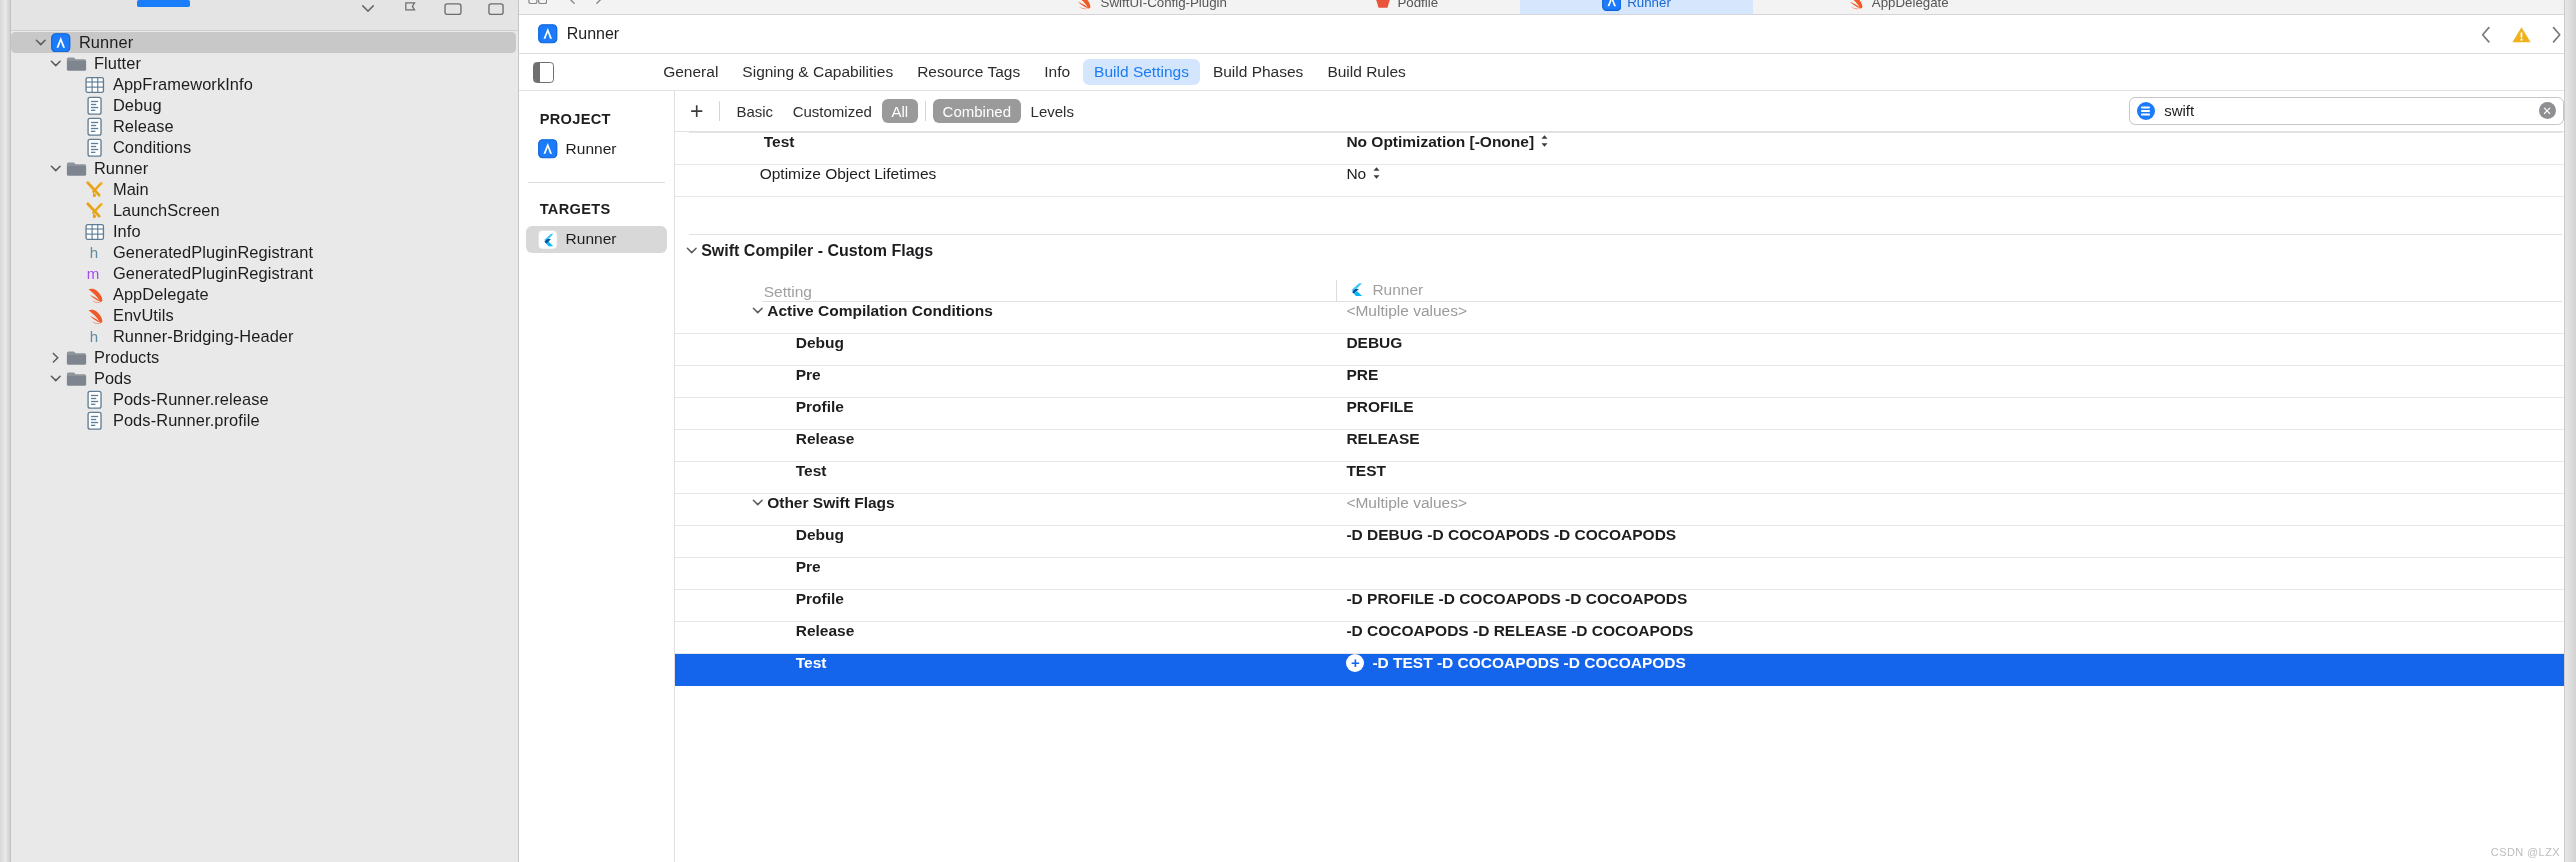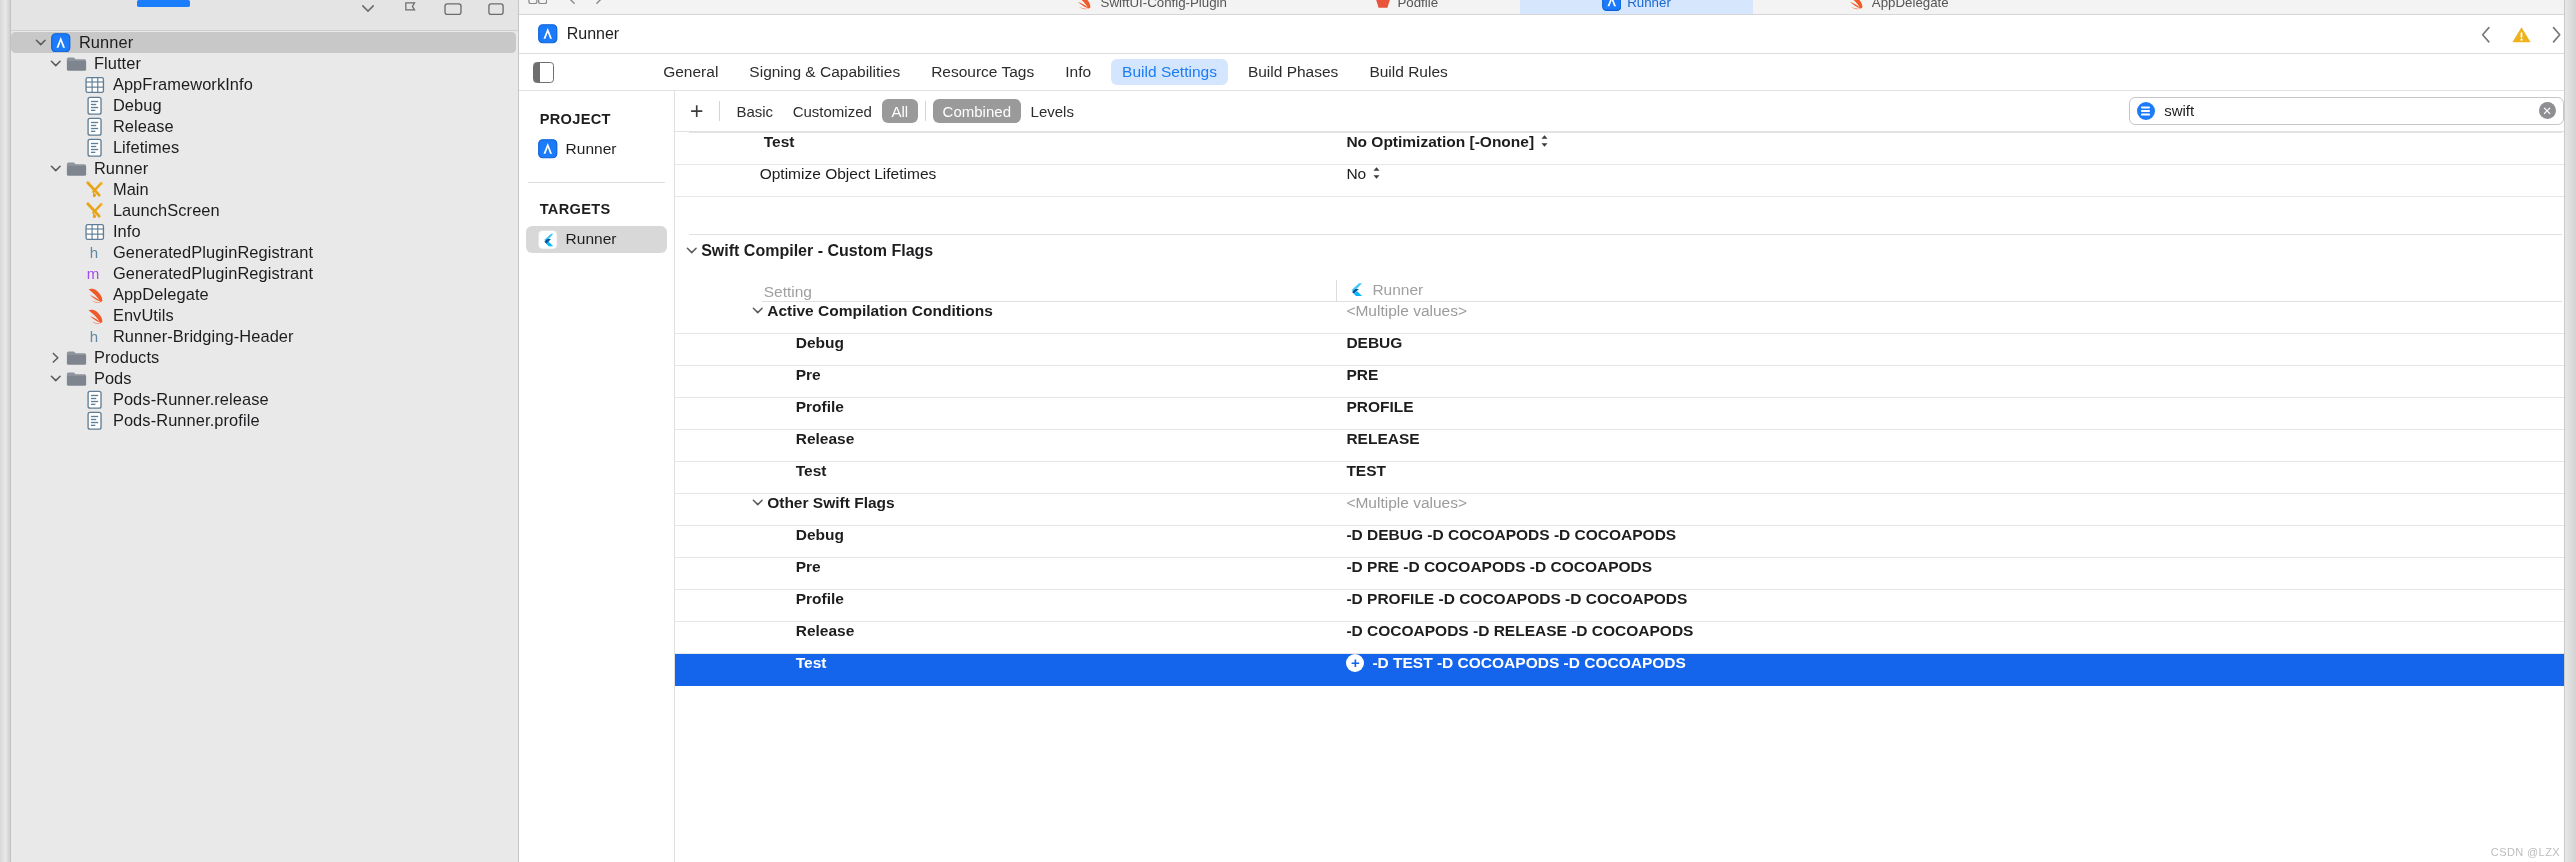--- a/index.html
+++ b/index.html
@@ -101,21 +101,21 @@
     display: flex; align-items: center; border-bottom: 0.9px solid #e2e2e2;
     position: relative;
   }
   .panel-toggle {
     position: absolute; left: 14px; top: 8px; width: 21px; height: 21px;
     border: 1.4px solid #6f6f6f; border-radius: 3.6px;
     display: flex; align-items: center;
   }
   .panel-toggle .pt-fill { width: 6.2px; height: 100%; background: #6f6f6f; border-radius: 1.8px 0 0 1.8px; }
   .proj-tabs {
-    display: flex; align-items: center; gap: 8px; margin-left: 133px;
+    display: flex; align-items: center; gap: 1px; margin-left: 133px;
   }
   .ptab {
     font-size: 15.5px; color: #2c2c2e; padding: 4.4px 11.5px; border-radius: 6.2px; cursor: default;
     white-space: nowrap;
   }
   .ptab.active { background: #d4e6fd; color: #1c7cf2; }
 
   .content { flex: 1 1 auto; display: flex; min-height: 0; }
 
   
@@ -329,21 +329,21 @@
           <span class="twisty empty"></span>
           <span class="ficon">
             <svg width="18" height="19.5" viewBox="0 0 20 22">
               <rect x="2.2" y="1.6" width="14.6" height="18.8" rx="2.2" fill="#ffffff" stroke="#5f7d94" stroke-width="1.5"></rect>
               <line x1="5.4" y1="6.2" x2="13.6" y2="6.2" stroke="#5f7d94" stroke-width="1.5"></line>
               <line x1="5.4" y1="9.6" x2="11.4" y2="9.6" stroke="#5f7d94" stroke-width="1.5"></line>
               <line x1="5.4" y1="13" x2="13.6" y2="13" stroke="#5f7d94" stroke-width="1.5"></line>
               <line x1="5.4" y1="16.2" x2="10.4" y2="16.2" stroke="#5f7d94" stroke-width="1.5"></line>
             </svg>
           </span>
-          <span class="flabel">Lifetimes</span>
+          <span class="flabel">Conditions</span>
         </div>
         <div class="row d1">
           <span class="twisty">
             <svg width="11.5" height="9" viewBox="0 0 13 10">
               <path d="M1.6 2.4 L6.5 7.4 L11.4 2.4" stroke="#5b5b5f" stroke-width="1.7" fill="none" stroke-linecap="round" stroke-linejoin="round"></path>
             </svg>
           </span>
           <span class="ficon">
             <svg width="21" height="18" viewBox="0 0 24 20">
               <path d="M1 4.5 a1.8 1.8 0 0 1 1.8-1.8 h6.2 l2 2 h10.2 a1.8 1.8 0 0 1 1.8 1.8 v1.2 H1 z" fill="#8e949c"></path>
@@ -738,23 +738,20 @@
                 <span class="tcell-val valpad gray">&lt;Multiple values&gt;</span>
               </div>
               <div class="trow">
                 <span class="tcell-name ind-leaf bold">Debug</span>
                 <span class="tcell-val valpad bold">
                   <span>-D DEBUG -D COCOAPODS -D COCOAPODS</span>
                 </span>
               </div>
               <div class="trow">
                 <span class="tcell-name ind-leaf bold">Pre</span>
-                <span class="tcell-val valpad bold">
-                  <span>-D PRE -D COCOAPODS -D COCOAPODS</span>
-                </span>
               </div>
               <div class="trow">
                 <span class="tcell-name ind-leaf bold">Profile</span>
                 <span class="tcell-val valpad bold">
                   <span>-D PROFILE -D COCOAPODS -D COCOAPODS</span>
                 </span>
               </div>
               <div class="trow">
                 <span class="tcell-name ind-leaf bold">Release</span>
                 <span class="tcell-val valpad bold">

